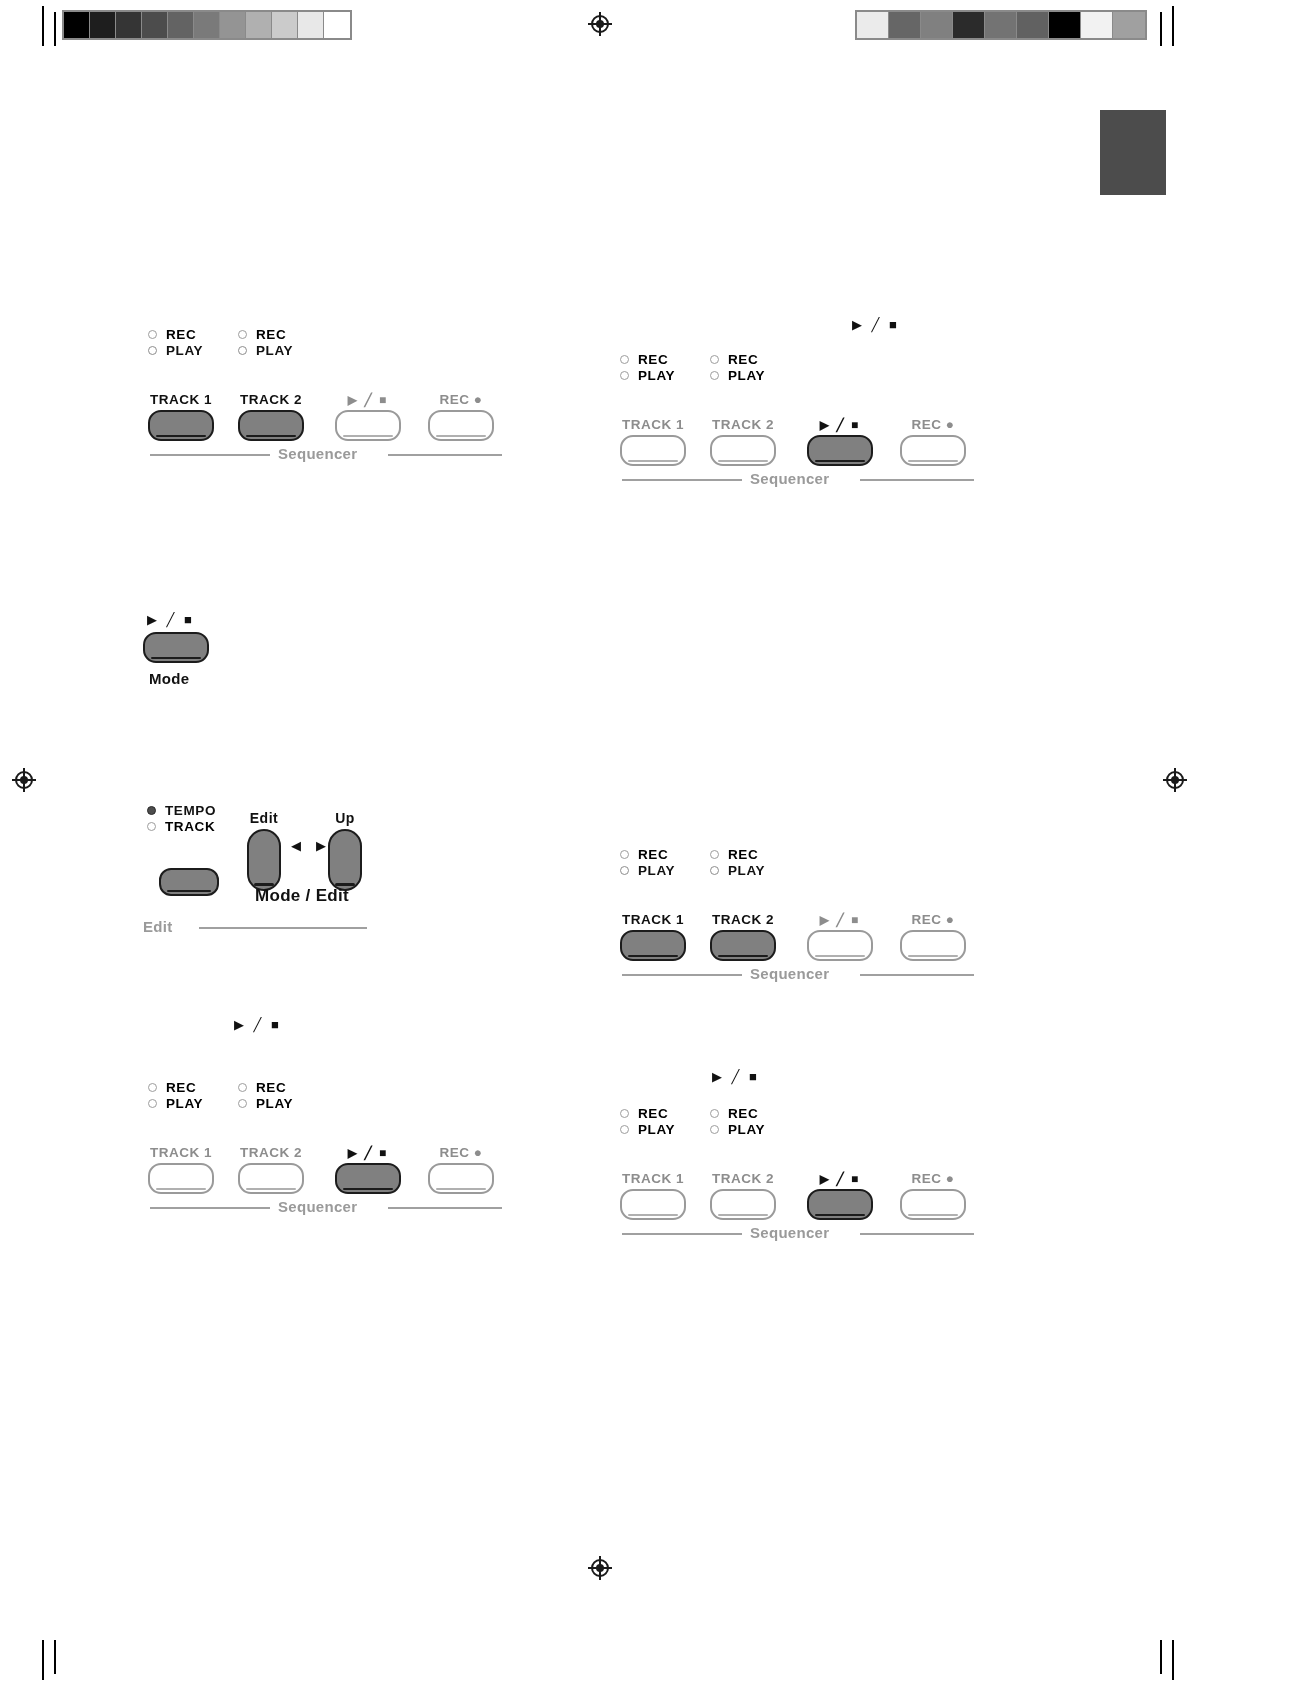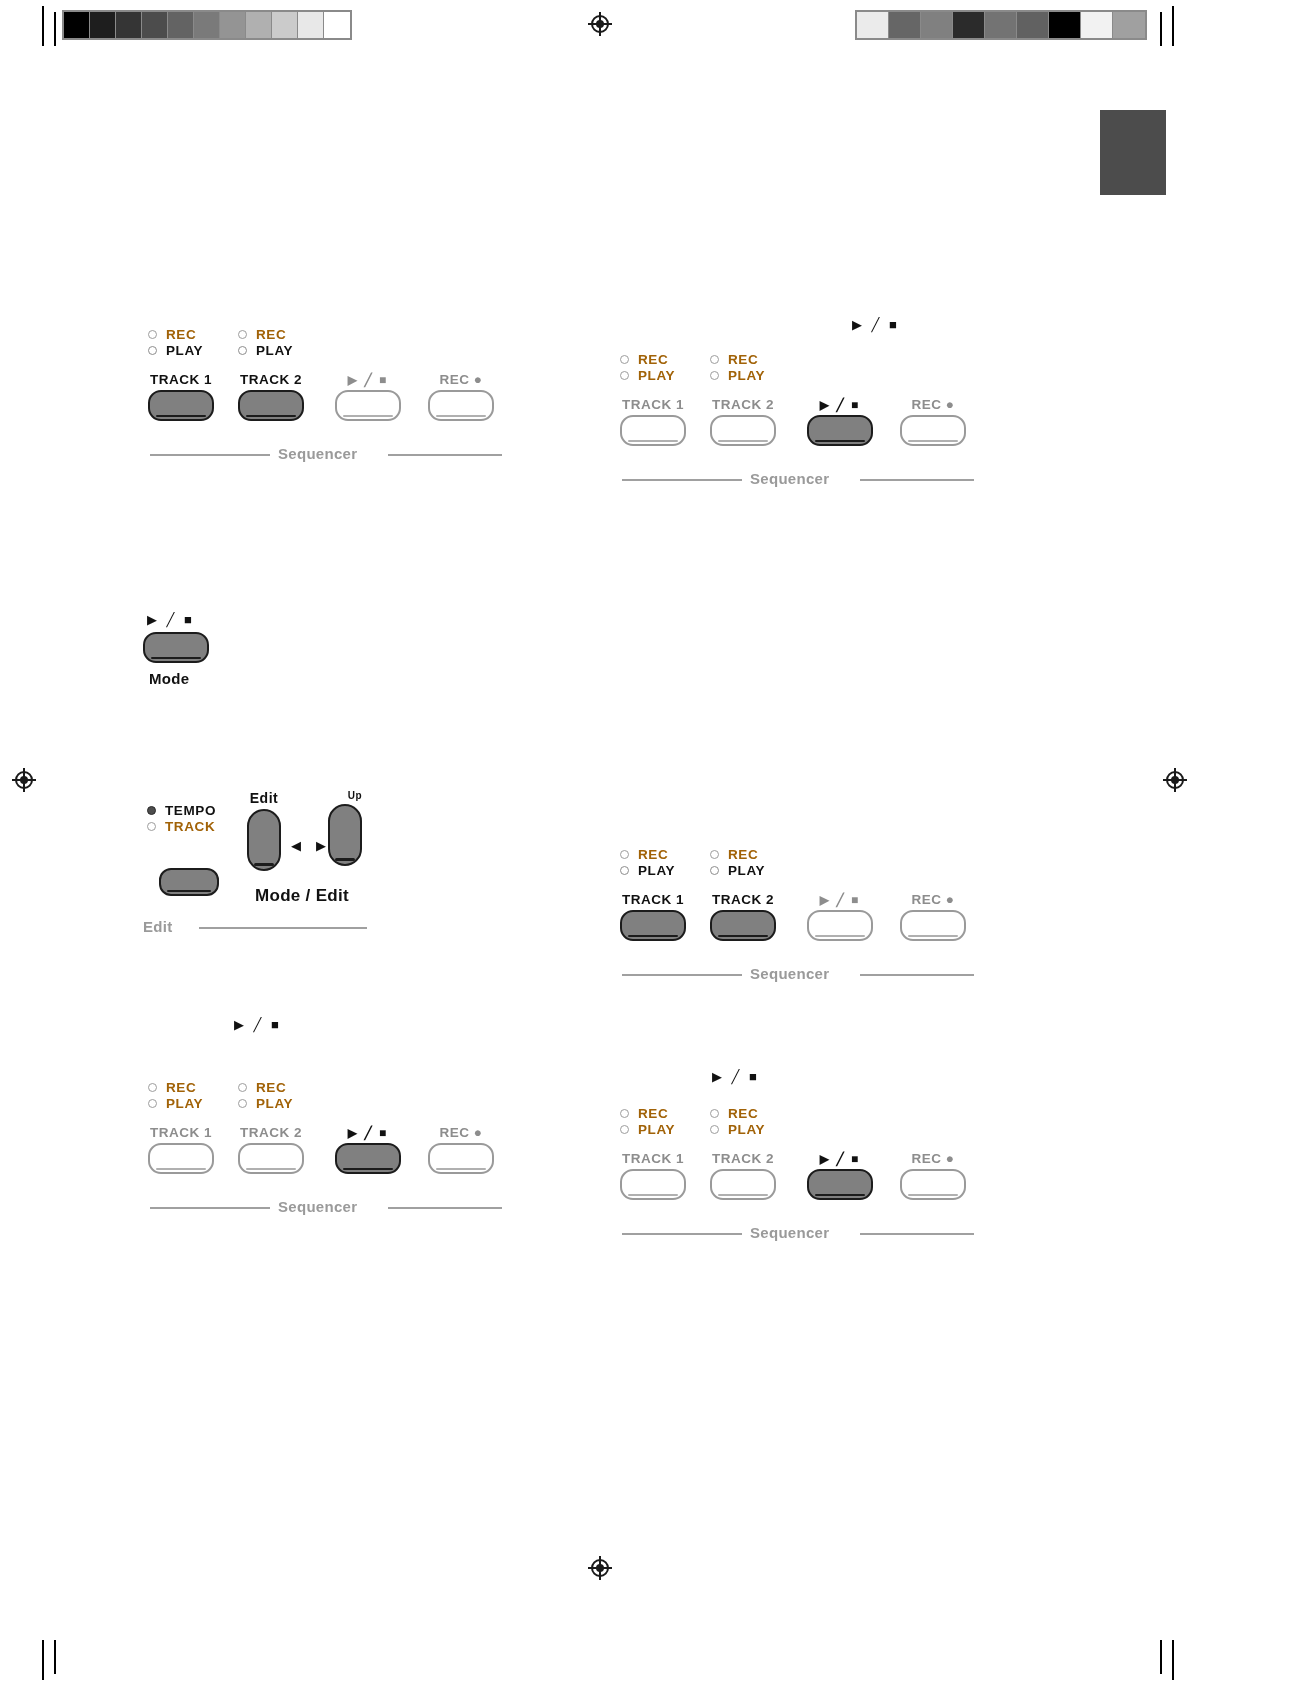--- a/index.html
+++ b/index.html
@@ -37,29 +37,29 @@
   .led-group { display:flex; flex-direction:column; }
   .led-line { display:flex; align-items:center; height:16px; }
   .led {
     width:9px; height:9px; border-radius:50%;
     border:1.6px solid #8d8d8d; background:#fff; flex:none;
   }
   .led.on { background:#4d4d4d; border-color:#2b2b2b; }
   .led.dim { border-color:#9d9d9d; }
   .led-txt {
     margin-left:9px; font-size:13.5px; letter-spacing:.6px;
-    font-weight:bold; color:#a16207; white-space:nowrap;
+    font-weight:bold; color:#000000; white-space:nowrap;
   }
   .led-txt.active { color:#111; }
 
   
   .btn-col { position:absolute; text-align:center; }
   .btn-cap {
     font-size:13.5px; font-weight:bold; letter-spacing:.5px;
-    color:#8d8d8d; white-space:nowrap; margin-bottom:3px;
+    color:#8d8d8d; white-space:nowrap; margin-bottom:3px;margin-top:20px;
   }
   .btn-cap.active { color:#111; }
   .glyph { font-size:12px; letter-spacing:2px; line-height:1; }
   .glyph.active { color:#111; }
   .glyph.inactive { color:#8d8d8d; }
 
   .key {
     width:66px; height:31px; border-radius:13px;
     border:2.2px solid #9a9a9a; background:#fff;
     position:relative;
@@ -278,21 +278,21 @@
       </div>
   </div>
 
   <div class="key mode" style="position:absolute;left:16px;top:78px;"></div>
 
   <div class="btn-col" style="left:104px;top:0;">
     <div class="btn-cap active" style="font-size:14px;">Edit</div>
     <div class="key tall lit"></div>
   </div>
   <div class="btn-col" style="left:185px;top:0;">
-    <div class="btn-cap active" style="font-size:10px;text-align:right;">Up</div>
+    <div class="btn-cap active" style="font-size:14px;">Up</div>
     <div class="key tall lit"></div>
   </div>
 
   <span class="arrow" style="left:148px;top:48px;">◀</span>
   <span class="arrow" style="left:173px;top:48px;">▶</span>
 
   <div class="free-label" style="left:112px;top:96px;font-size:17px;">Mode / Edit</div>
 
   <div class="bracket" style="left:0;top:128px;width:226px;">
     <div class="cap" style="left:0;">Edit</div>

